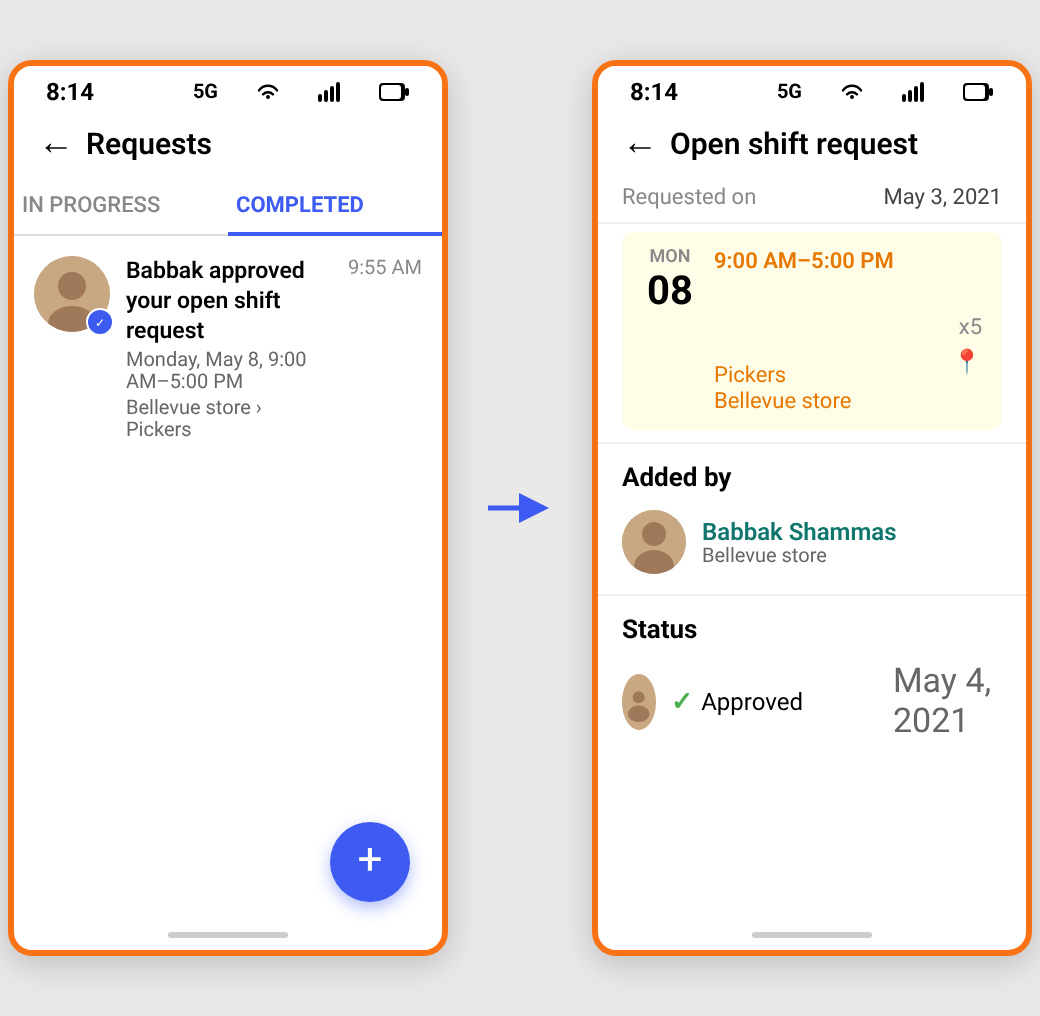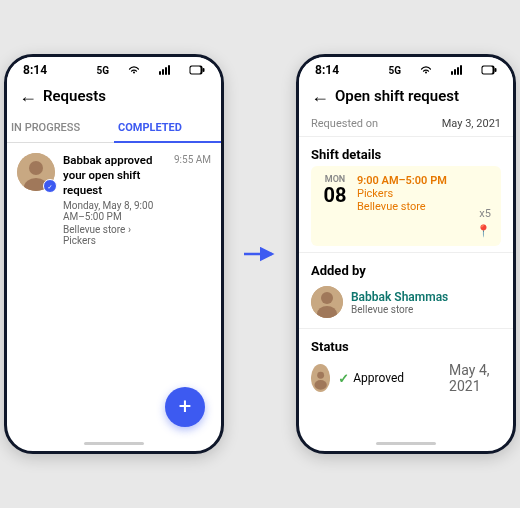--- a/index.html
+++ b/index.html
@@ -9,24 +9,24 @@
       justify-content: center;
       align-items: center;
       width: 520px;
       height: 508px;
       font-family: 'Roboto', Arial, sans-serif;
       gap: 16px;
     }
 
     .phone {
       width: 220px;
-      height: 400px;
+      height: 448px;
       background: #fff;
-      border-radius: 29px;
-      border: 3px solid #0f172a;
+      border-radius: 12px;
+      border: 3px solid #f97316;
       overflow: hidden;
       position: relative;
       display: flex;
       flex-direction: column;
       box-shadow: 0 4px 16px rgba(0,0,0,0.18);
     }
 
     .status-bar {
       display: flex;
       justify-content: space-between;
@@ -280,20 +280,21 @@
 
     .shift-time {
       font-size: 11px;
       font-weight: 600;
       color: #e67700;
     }
 
     .shift-role {
       font-size: 11px;
       color: #e67700;
+      margin-top: 44px;
     }
 
     .shift-location {
       font-size: 11px;
       color: #e67700;
     }
 
     .shift-meta {
       display: flex;
       flex-direction: column;
@@ -348,21 +349,21 @@
       flex: 1;
     }
 
     .check-icon {
       color: #4caf50;
       font-size: 13px;
       font-weight: 700;
     }
 
     .status-date {
-      font-size: 14px;
+      font-size: 17px;
       color: #666;
       margin-left: 37px;
     }
 
     .divider {
       height: 1px;
       background: #eee;
       margin: 4px 0;
     }
 
@@ -499,21 +500,20 @@
 
   <div class="detail-content">
 
     <div class="requested-row">
       <span class="req-label">Requested on</span>
       <span class="req-date">May 3, 2021</span>
     </div>
 
     <div class="divider"></div>
 
-    <div class="section-heading">Shift details</div>
 
     <div class="shift-card">
       <div class="shift-date">
         <span class="shift-day-name">MON</span>
         <span class="shift-day-num">08</span>
       </div>
       <div class="shift-info">
         <div class="shift-time">9:00 AM–5:00 PM</div>
         <div class="shift-role">Pickers</div>
         <div class="shift-location">Bellevue store</div>

